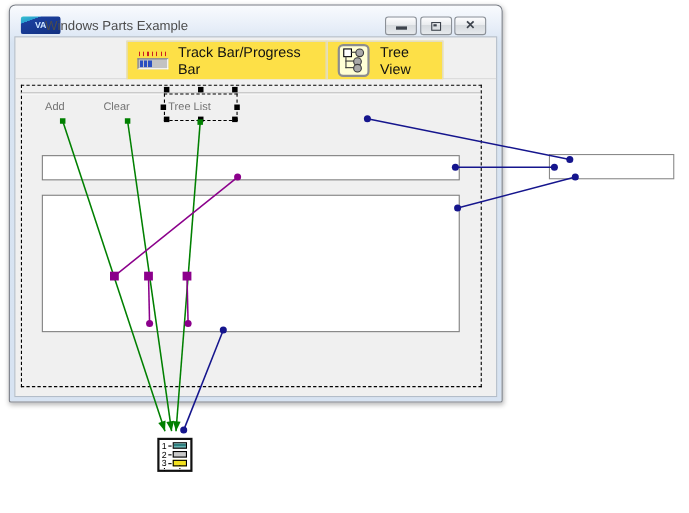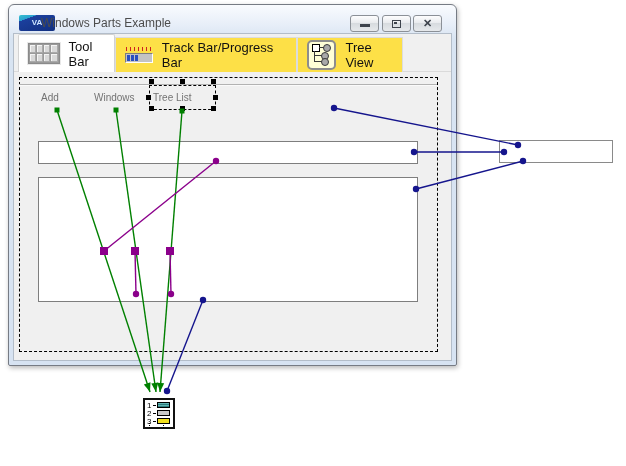--- a/index.html
+++ b/index.html
@@ -98,33 +98,20 @@
   <div class="abs win-btn btn-max">
     <span class="glyph-max"></span>
   </div>
   <div class="abs win-btn btn-close">
     <span class="glyph-close">✕</span>
   </div>
 
   <div class="abs client"></div>
   <div class="abs tabline"></div>
 
-  <div class="abs tab tab-active">
-    <span class="icon-grid">
-      <span></span>
-        <span></span>
-        <span></span>
-        <span></span>
-        <span></span>
-        <span></span>
-        <span></span>
-        <span></span>
-    </span>
-    <span>Tool Bar</span>
-  </div>
   <div class="abs tab tab-idle tab2">
     <span class="icon-track">
       <span class="ticks"></span>
         <span class="bar">
           <span class="blue"></span>
         </span>
     </span>
     <span>Track Bar/Progress Bar</span>
   </div>
   <div class="abs tab tab-idle tab3">
@@ -138,21 +125,21 @@
         <span class="c c2"></span>
         <span class="c c3"></span>
     </span>
     <span>Tree View</span>
   </div>
 
   <div class="abs marquee"></div>
   <div class="abs groove"></div>
 
   <div class="abs tool-label lbl-add">Add</div>
-  <div class="abs tool-label lbl-del">Windows</div>
+  <div class="abs tool-label lbl-del">Clear</div>
   <div class="abs tool-label lbl-clear">Tree List</div>
 
   <div class="abs sel-rect"></div>
   <div class="abs handle" style="left:149px;top:79px;"></div>
   <div class="abs handle" style="left:180px;top:79px;"></div>
   <div class="abs handle" style="left:211px;top:79px;"></div>
   <div class="abs handle" style="left:146px;top:95px;"></div>
   <div class="abs handle" style="left:213px;top:95px;"></div>
   <div class="abs handle" style="left:149px;top:106px;"></div>
   <div class="abs handle" style="left:180px;top:106px;"></div>

